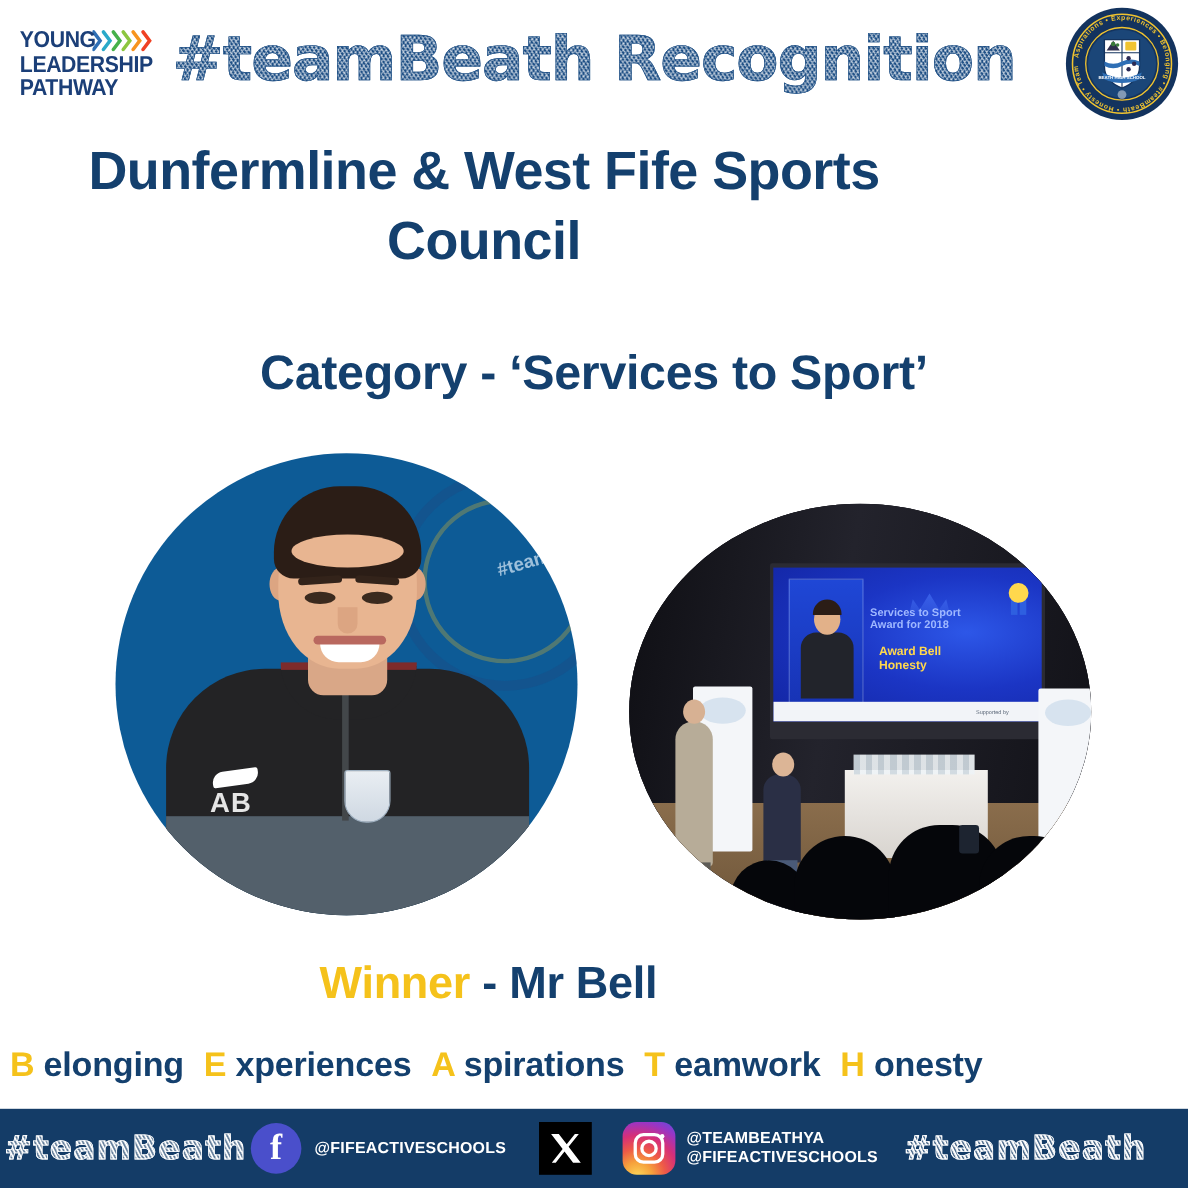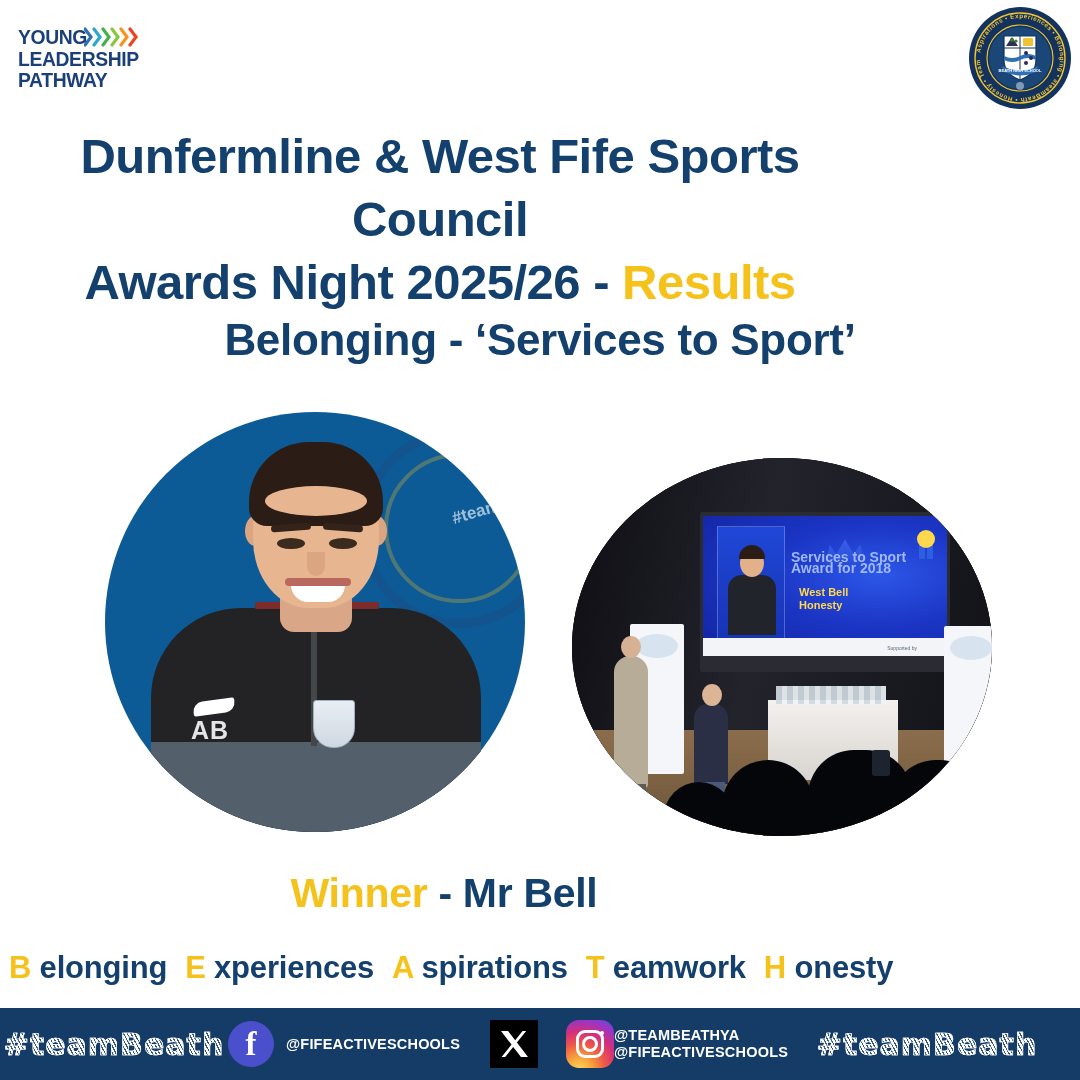--- a/index.html
+++ b/index.html
@@ -139,21 +139,21 @@
     background:radial-gradient(ellipse at 72% 42%, #2d57e8 0%, #1b35c4 45%, #1224a0 100%);
     overflow:hidden;
   }
   .ev-slide-photo {
     position:absolute; left:14px; top:10px; width:68px; height:116px;
     background:linear-gradient(#1f47d6,#1733b5); border:1px solid rgba(255,255,255,.25);
   }
   .ev-slide-photo .h { position:absolute; left:22px; top:22px; width:24px; height:28px; background:#e2b189; border-radius:50%; }
   .ev-slide-photo .hr{ position:absolute; left:21px; top:18px; width:26px; height:14px; background:#2b1d16; border-radius:13px 13px 0 0; }
   .ev-slide-photo .b { position:absolute; left:10px; top:48px; width:48px; height:60px; background:#22242b; border-radius:14px 14px 0 0; }
-  .ev-slidetext-s { position:absolute; left:88px; top:36px; color:#9fb8ff; font-size:14px; font-weight:bold; line-height:11px; }
+  .ev-slidetext-s { position:absolute; left:88px; top:36px; color:#9fb8ff; font-size:10px; font-weight:bold; line-height:11px; }
   .ev-slidetext-n { position:absolute; left:96px; top:70px; color:#ffd84d; font-size:11px; font-weight:bold; line-height:13px; }
   .ev-slide-small { position:absolute; left:16px; top:122px; color:#c5d4ff; font-size:4px; }
   .ev-slide-crown {
     position:absolute; left:122px; top:22px; width:40px; height:26px;
     background:linear-gradient(#4f7dff,#2b4fd6); opacity:.55;
     clip-path:polygon(0 100%,12% 26%,28% 62%,50% 6%,72% 62%,88% 26%,100% 100%);
   }
   .ev-slide-rosette { position:absolute; right:10px; top:14px; width:22px; height:30px; }
   .ev-slide-rosette .c { position:absolute; left:2px; top:0; width:18px; height:18px; border-radius:50%; background:#ffd84d; }
   .ev-slide-rosette .t1{ position:absolute; left:4px; top:15px; width:6px; height:14px; background:#2e5fe0; }
@@ -245,20 +245,23 @@
       <path d="M19 2 L25 10 L19 18" fill="none" stroke="#46b14a" stroke-width="3.2" stroke-linecap="round"></path>
       <path d="M28 2 L34 10 L28 18" fill="none" stroke="#8cc63f" stroke-width="3.2" stroke-linecap="round"></path>
       <path d="M37 2 L43 10 L37 18" fill="none" stroke="#f7941e" stroke-width="3.2" stroke-linecap="round"></path>
       <path d="M46 2 L52 10 L46 18" fill="none" stroke="#ef4123" stroke-width="3.2" stroke-linecap="round"></path>
     </svg>
     <div class="ylp-word">YOUNG</div>
     <div class="ylp-word">LEADERSHIP</div>
     <div class="ylp-word">PATHWAY</div>
   </div>
 
+  <div id="hashtag-title">
+    <span class="sketch">#teamBeath Recognition</span>
+  </div>
 
   <svg id="school-badge" viewBox="0 0 104 104">
     <defs>
       <path id="ringpath" d="M52,52 m-40,0 a40,40 0 1,1 80,0 a40,40 0 1,1 -80,0"></path>
     </defs>
     <circle cx="52" cy="52" r="51" fill="#13335e"></circle>
     <circle cx="52" cy="52" r="45" fill="none" stroke="#f0c330" stroke-width="1.4"></circle>
     <circle cx="52" cy="52" r="33" fill="none" stroke="#f0c330" stroke-width="1.2"></circle>
     <circle cx="52" cy="52" r="31" fill="#1b4678"></circle>
     <text font-size="6.2" fill="#f0c330" font-family="Liberation Sans, sans-serif" font-weight="bold" letter-spacing="0.6">
@@ -280,26 +283,23 @@
       <text x="52" y="66" font-size="4" fill="#ffffff" text-anchor="middle" font-family="Liberation Sans, sans-serif" font-weight="bold">BEATH HIGH SCHOOL</text>
     </g>
     <g opacity="0.9">
       <circle cx="52" cy="80" r="4" fill="#ffffff" opacity="0.5"></circle>
     </g>
   </svg>
 </div>
 
 <div id="main-title">
   <div>Dunfermline &amp; West Fife Sports Council</div>
-  <div>
-    <span>Awards Night 2025/26 - </span><span class="gold">Results</span>
-  </div>
-</div>
-
-<div id="category-line">Belonging - ‘Services to Sport’</div>
+</div>
+
+<div id="category-line">Category - ‘Services to Sport’</div>
 
 <div id="photo-winner" class="photo-circle">
   <div class="wm-crest"></div>
   <div class="wm-text">#teamBea</div>
   <div class="p-body"></div>
   <div class="p-body-lower"></div>
   <div class="p-collar"></div>
   <div class="p-zip"></div>
   <div class="p-neck"></div>
   <div class="p-ear-l"></div>
@@ -328,21 +328,21 @@
     <div class="ev-slide-photo">
       <div class="b"></div>
         <div class="h"></div>
         <div class="hr"></div>
     </div>
     <div class="ev-slidetext-s">
       <div>Services to Sport</div>
       <div>Award for 2018</div>
     </div>
     <div class="ev-slidetext-n">
-      <div>West Bell</div>
+      <div>Award Bell</div>
       <div>Honesty</div>
     </div>
     <div class="ev-slide-small">Belonging Experiences Aspirations Teamwork Honesty</div>
     <div class="ev-slide-rosette">
       <div class="t1"></div>
         <div class="t2"></div>
         <div class="c"></div>
     </div>
     <div class="ev-bar">
       <div class="ev-bar-t">Supported by</div>
@@ -386,21 +386,21 @@
   </div>
 
   <div class="social" style="gap:10px; margin-left:30px;">
     <div class="x-icon">
       <svg viewBox="0 0 48 48" width="48" height="48">
         <path d="M11 11 L21.5 24.6 L11.6 37 L15.2 37 L23.2 26.9 L31 37 L38 37 L26.9 22.6 L36.2 11 L32.6 11 L25.2 20.3 L18 11 Z" fill="#ffffff"></path>
       </svg>
     </div>
   </div>
 
-  <div class="social" style="margin-left:28px;">
+  <div class="social" style="gap:10px; margin-left:28px;">
     <div class="ig-icon">
       <div class="ring"></div>
         <div class="lens"></div>
         <div class="dot"></div>
     </div>
     <div class="handles">
       <div>@TEAMBEATHYA</div>
       <div>@FIFEACTIVESCHOOLS</div>
     </div>
   </div>

